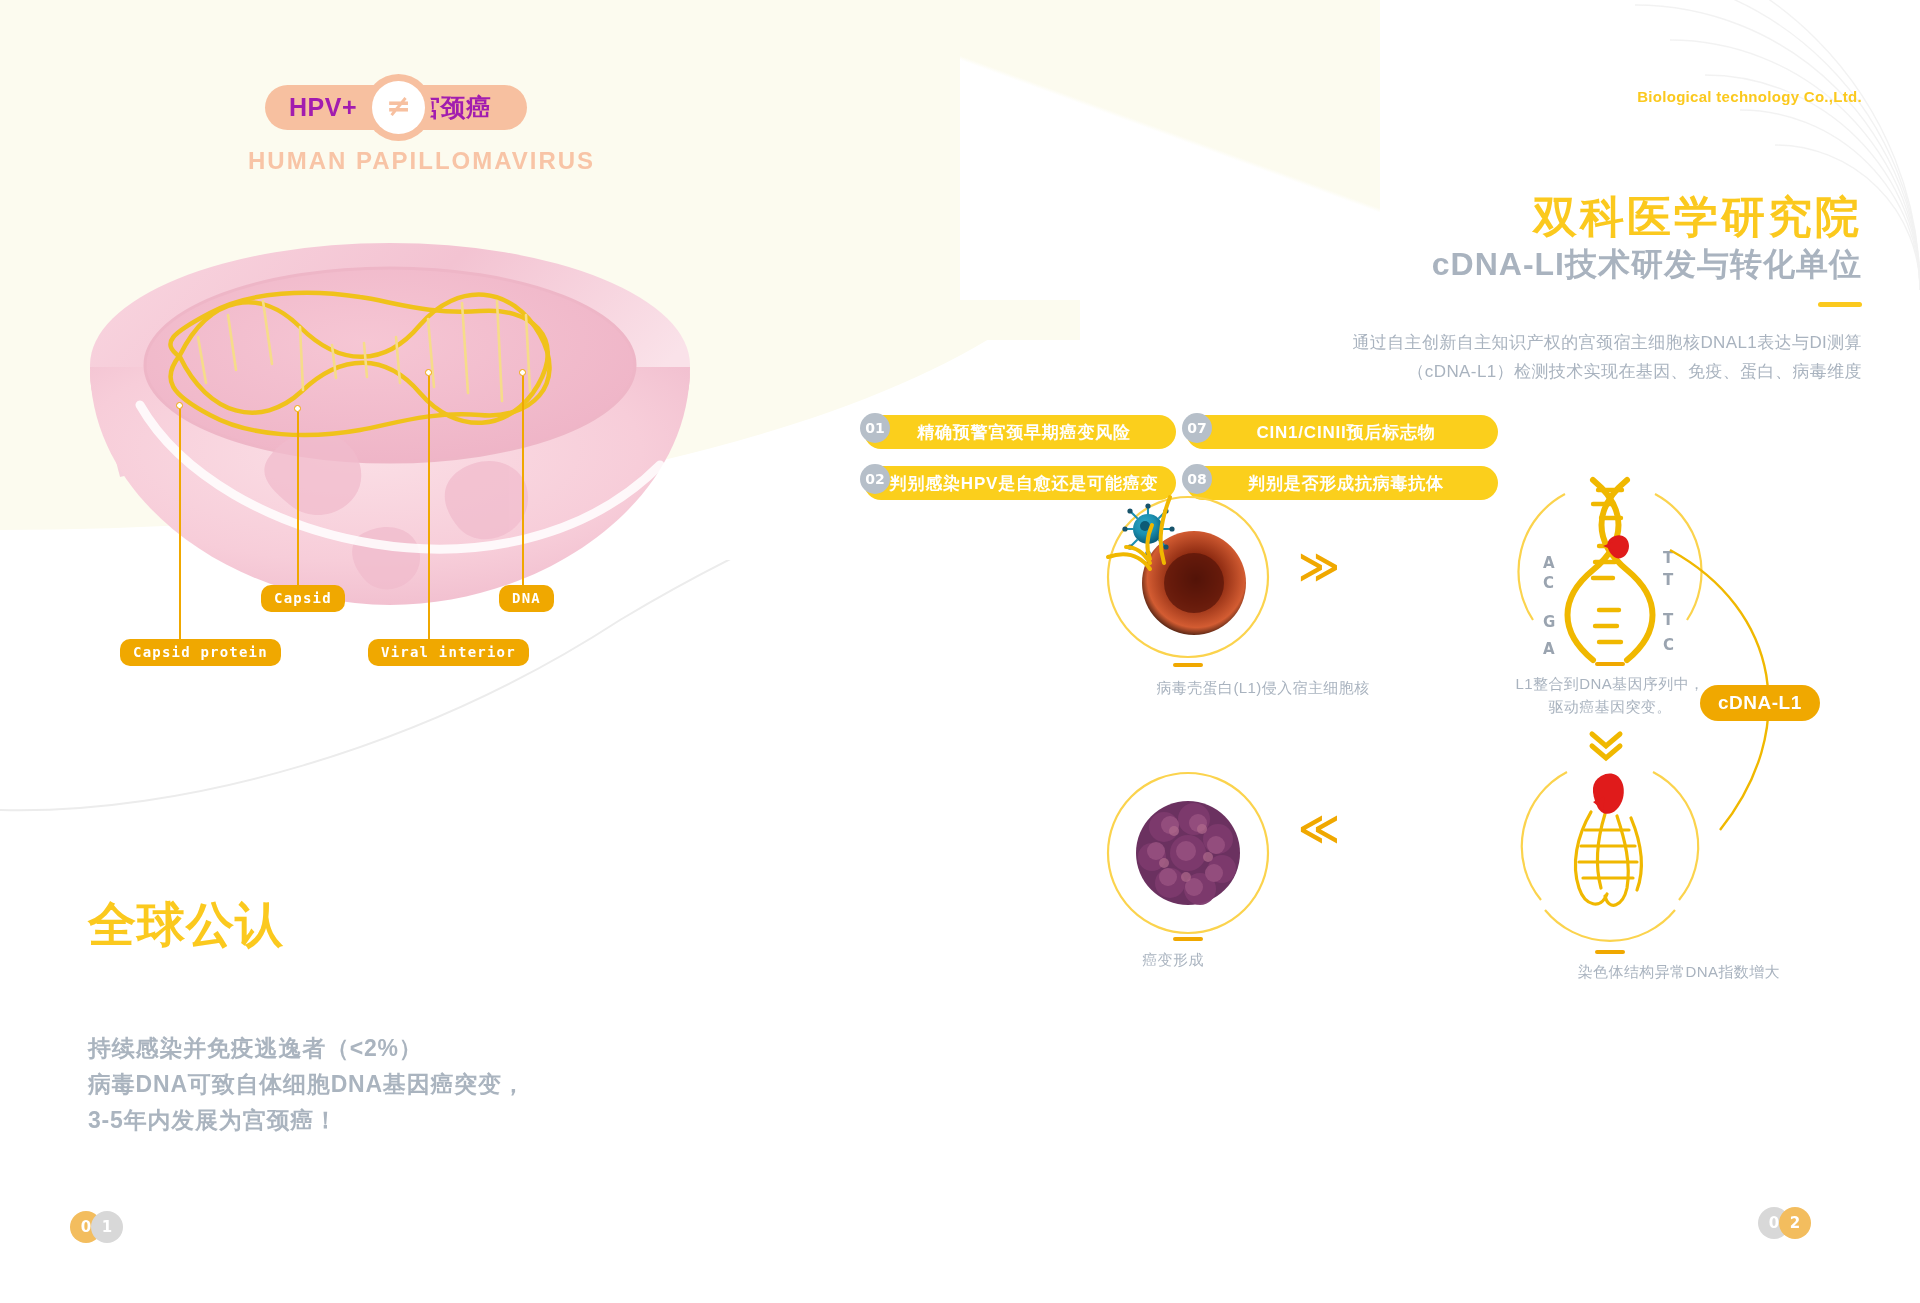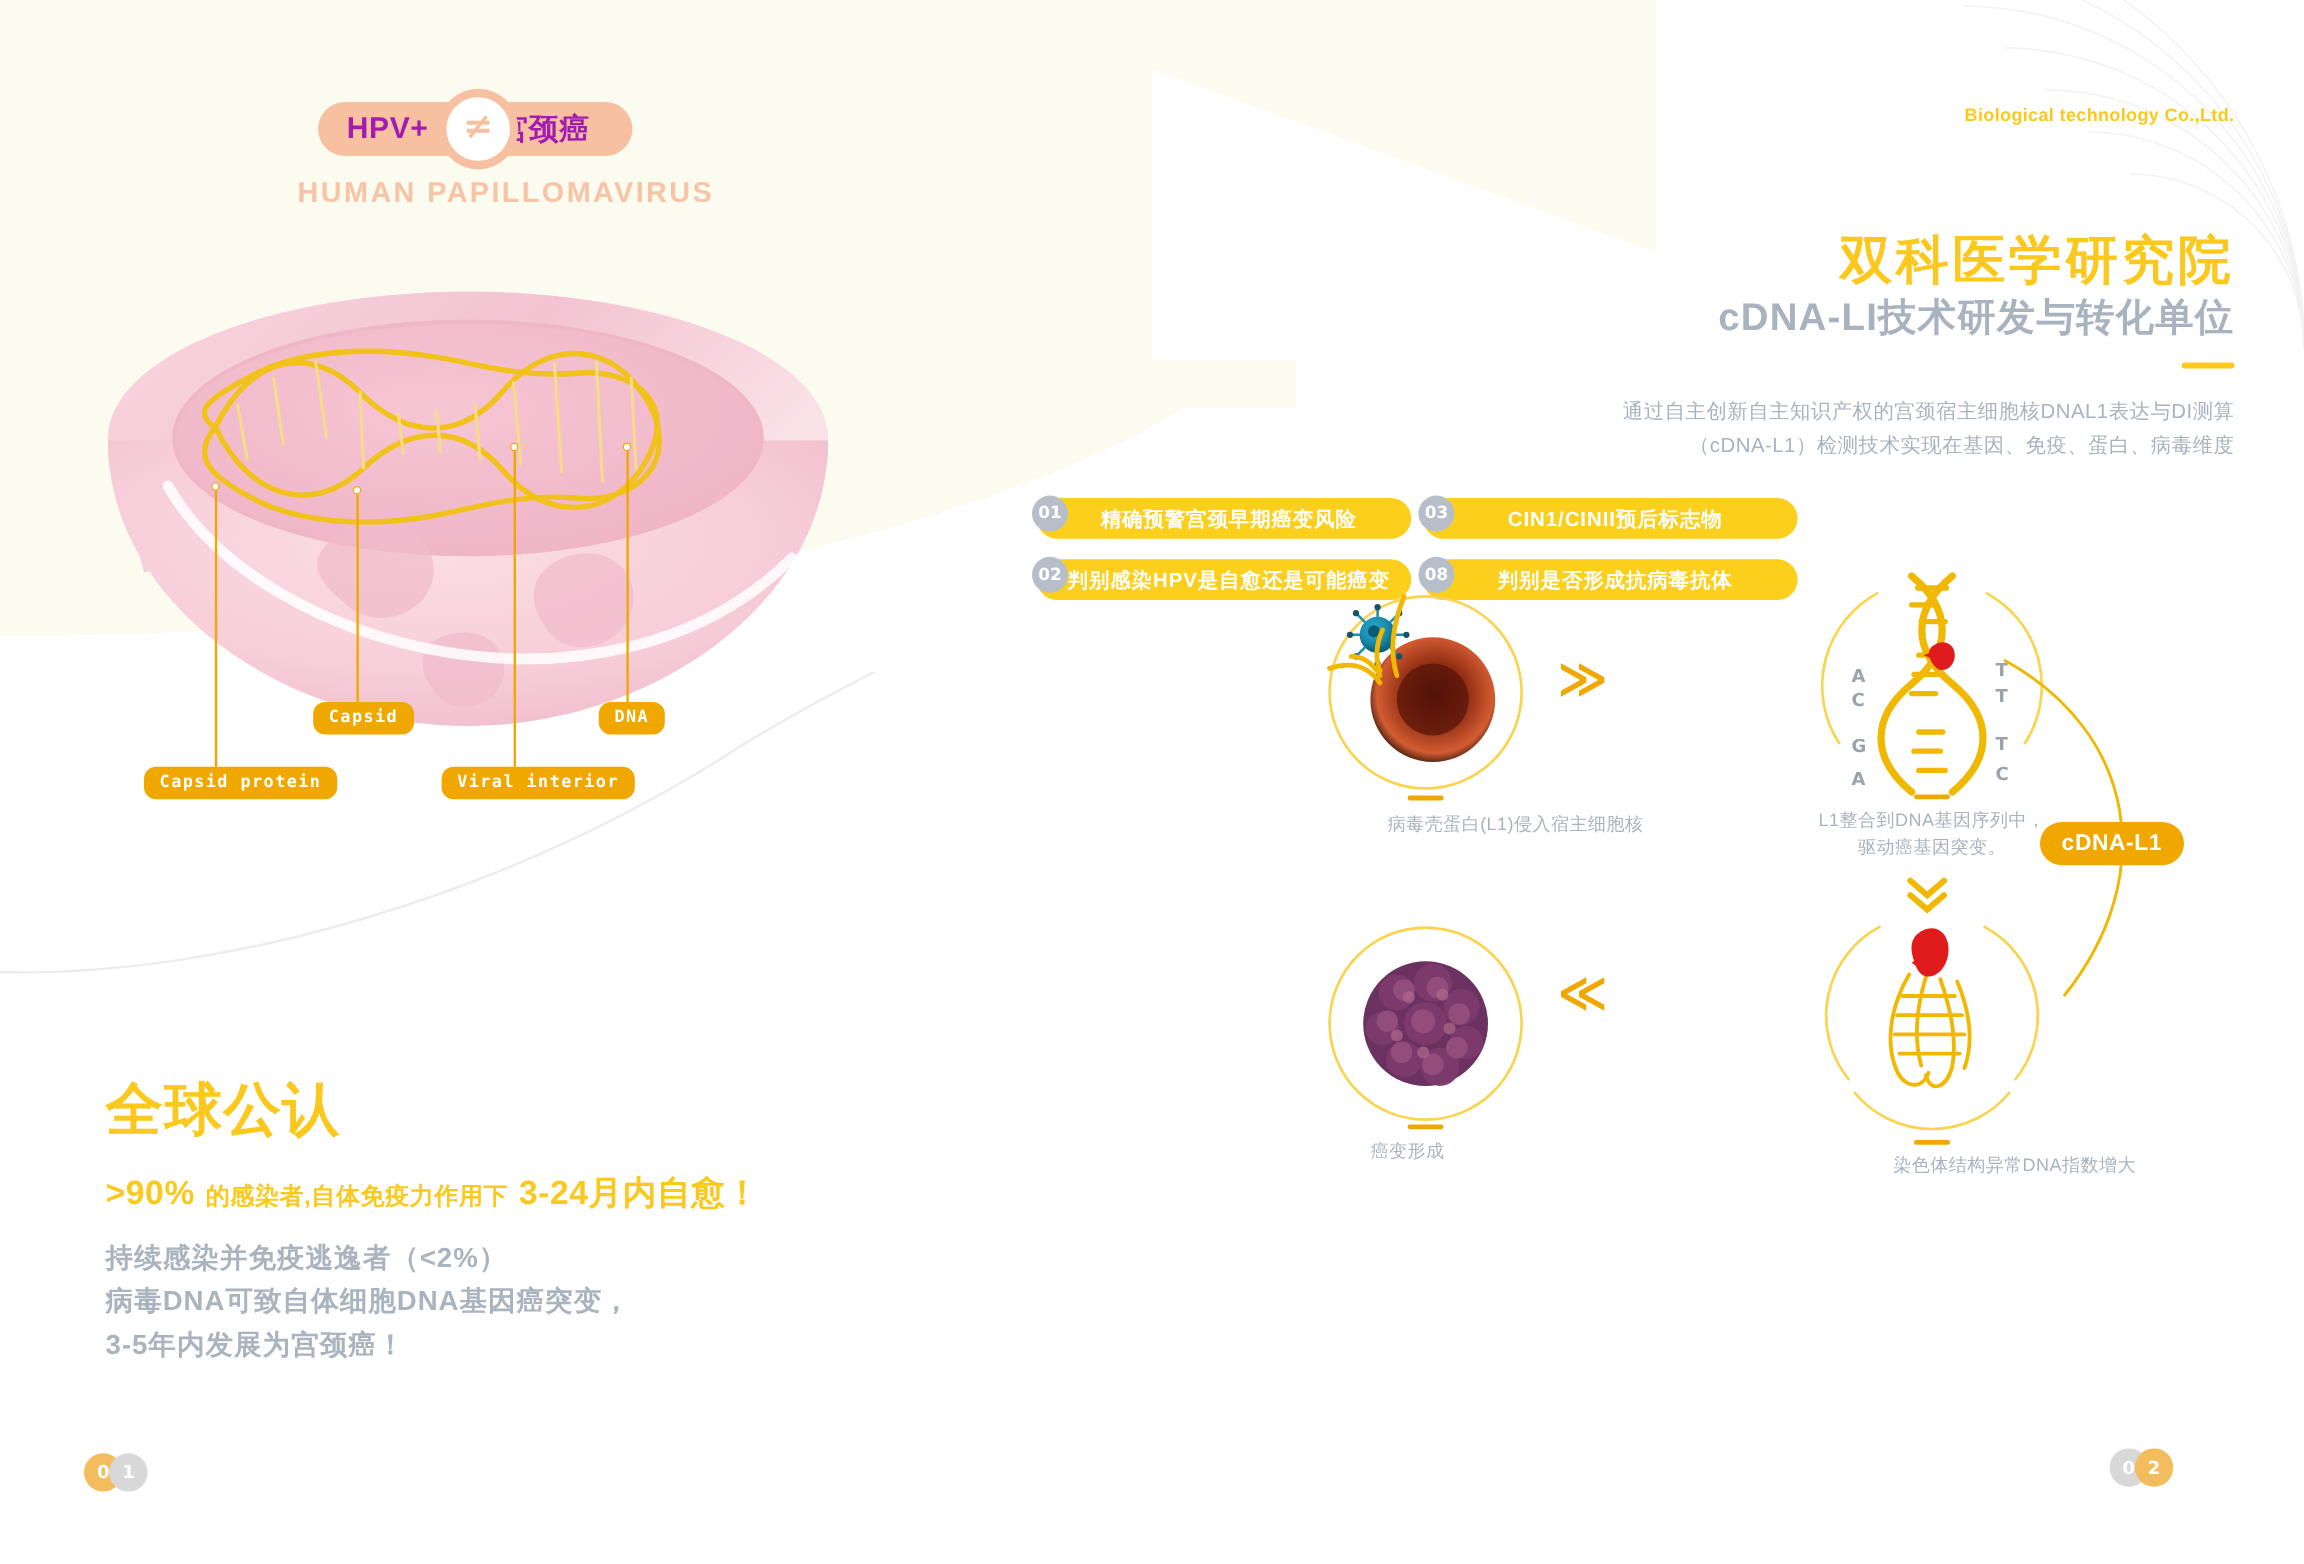--- a/index.html
+++ b/index.html
@@ -303,25 +303,20 @@
     <div class="pin-dot" style="left:425px; top:369px;"></div>
     <div class="pin-line" style="left:428px; top:376px; height:263px;"></div>
     <div class="pin" style="left:368px; top:639px;">Viral interior</div>
 
     <div class="pin-dot" style="left:519px; top:369px;"></div>
     <div class="pin-line" style="left:522px; top:376px; height:209px;"></div>
     <div class="pin" style="left:499px; top:585px;">DNA</div>
 
     <div class="headline">全球公认</div>
 
-    <div class="sub-yellow">
-      <span class="big">&gt;90%</span>
-      <span class="mid">的感染者,自体免疫力作用下</span>
-      <span class="big">3-24月内自愈！</span>
-    </div>
 
     <div class="gray-block">
       <div>持续感染并免疫逃逸者（&lt;2%）</div>
       <div>病毒DNA可致自体细胞DNA基因癌突变，</div>
       <div>3-5年内发展为宫颈癌！</div>
     </div>
 
     <div class="pagenum" style="left:70px; top:1211px;">
       <div class="pn pn-gold">0</div>
       <div class="pn pn-gray pn-overlap">1</div>
@@ -339,21 +334,21 @@
       <div>（cDNA-L1）检测技术实现在基因、免疫、蛋白、病毒维度</div>
     </div>
 
     <div class="pill" style="left:-146px; top:415px; width:312px;">精确预警宫颈早期癌变风险</div>
     <div class="pill-num" style="left:-150px; top:413px;">01</div>
 
     <div class="pill" style="left:-146px; top:466px; width:312px;">判别感染HPV是自愈还是可能癌变</div>
     <div class="pill-num" style="left:-150px; top:464px;">02</div>
 
     <div class="pill" style="left:176px; top:415px; width:312px;text-align:right;">CIN1/CINII预后标志物</div>
-    <div class="pill-num" style="left:172px; top:413px;">03</div>
+    <div class="pill-num" style="left:172px; top:413px;">07</div>
 
     <div class="pill" style="left:176px; top:466px; width:312px;">判别是否形成抗病毒抗体</div>
     <div class="pill-num" style="left:172px; top:464px;">08</div>
 
     <div class="proc">
 
       <svg style="position:absolute;left:88px;top:15px;" width="180" height="180" viewBox="0 0 180 180">
         <defs>
           <radialGradient id="nucGrad" cx="52%" cy="46%" r="58%">
             <stop offset="0%" stop-color="#4a1006"></stop>

